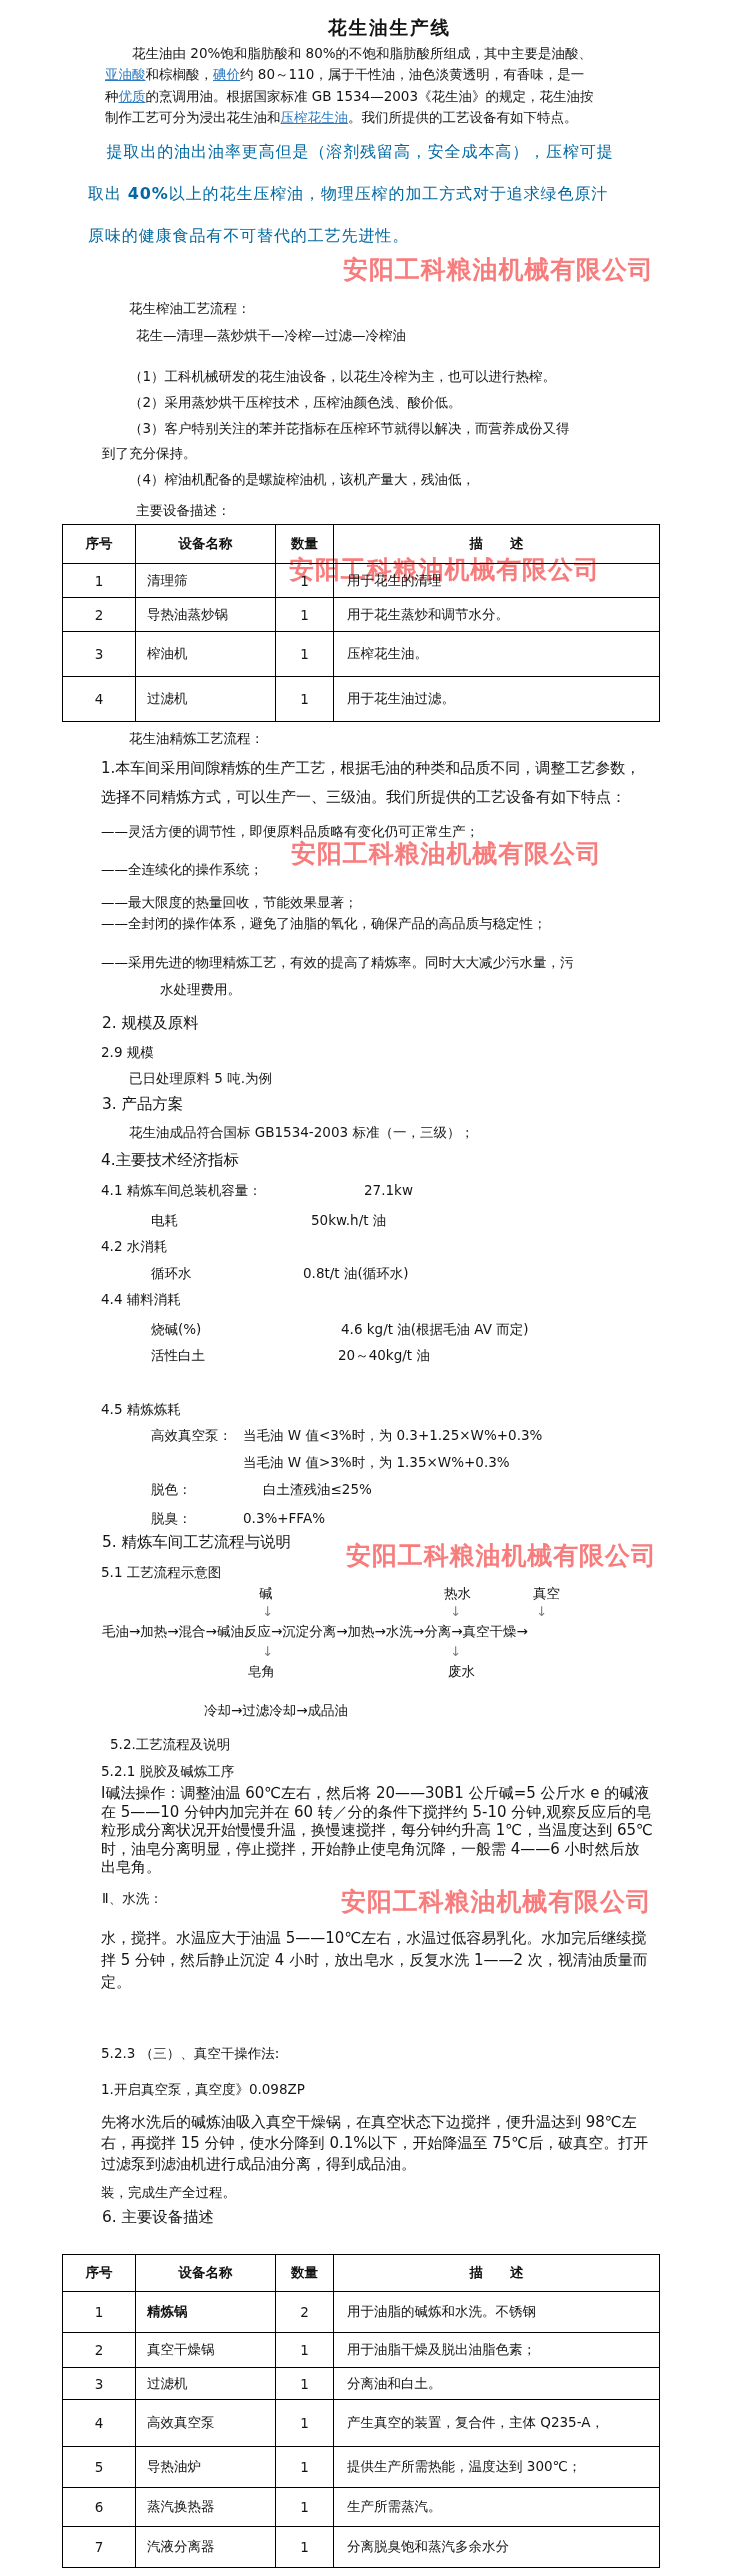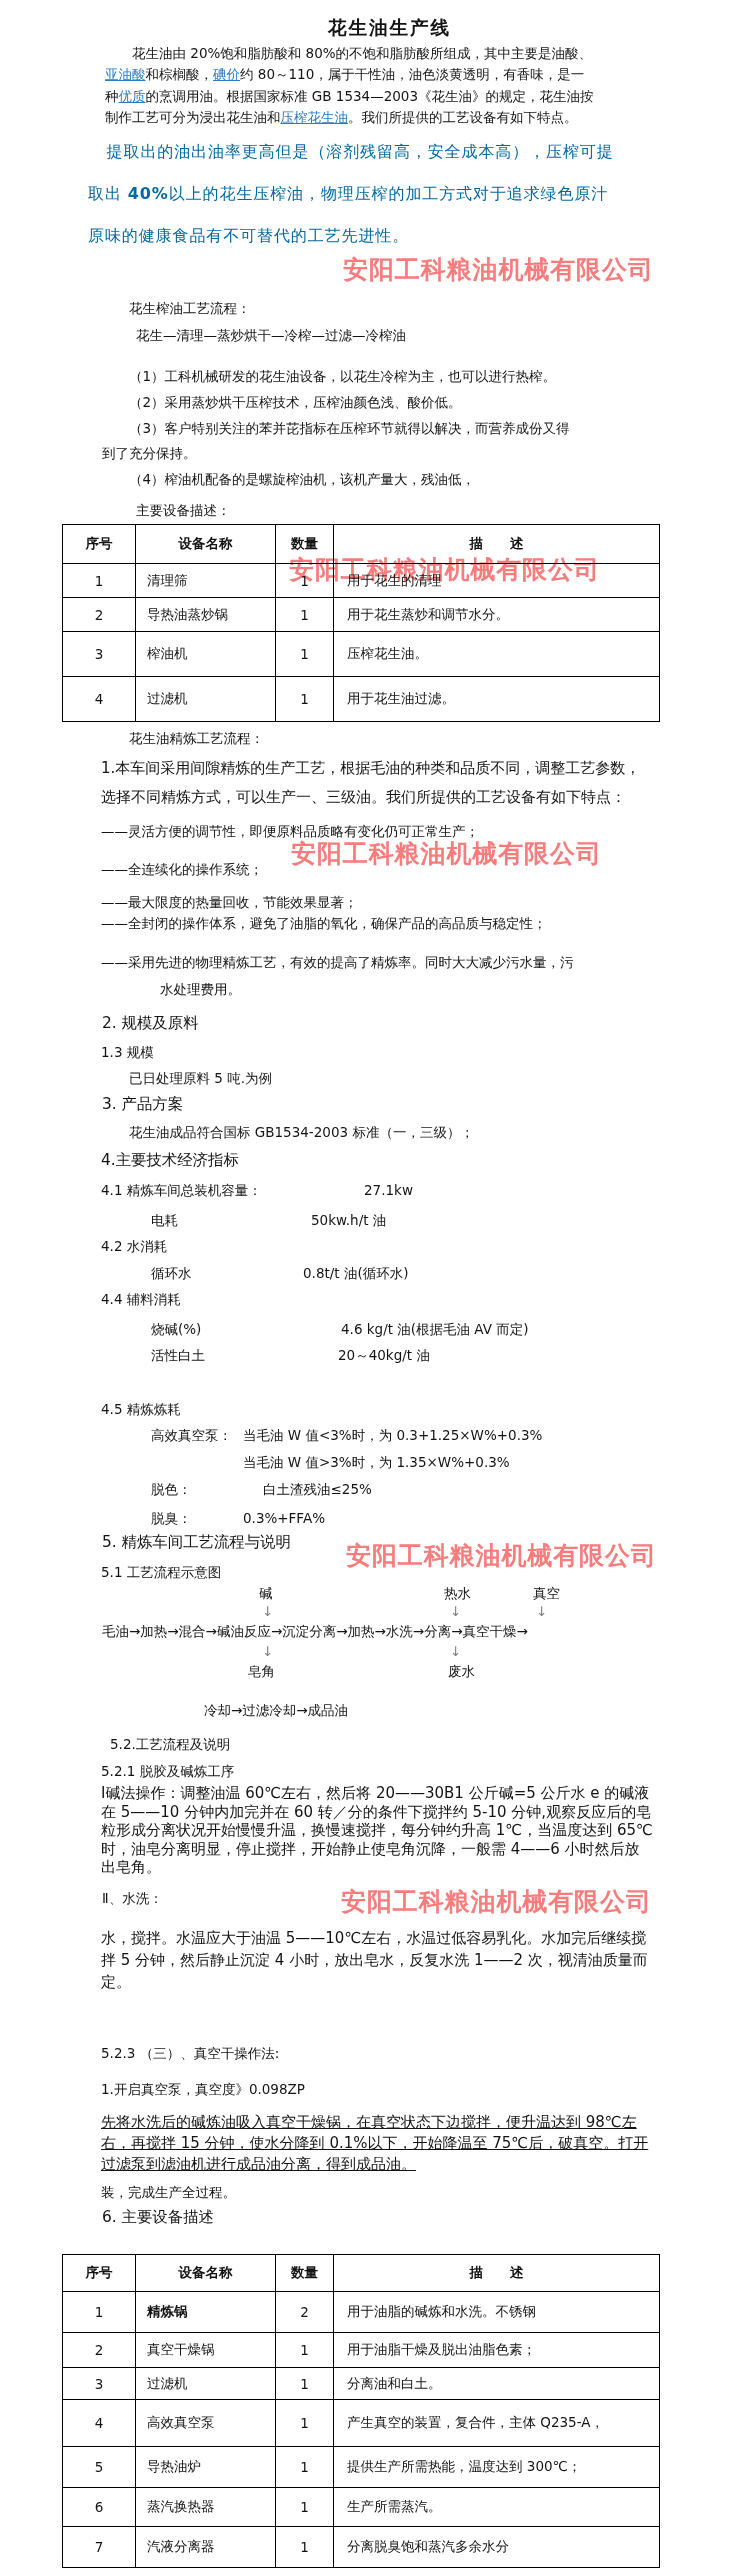--- a/index.html
+++ b/index.html
@@ -16,21 +16,21 @@
   .rich .rl{white-space:nowrap;}
   .intro{line-height:21.4px;font-size:13.5px;}
   .intro .rl:first-child{text-indent:27px;}
   .extract{left:88px;line-height:42px;font-size:16px;letter-spacing:0.9px;color:#0369a1;}
   .extract .rl:first-child{text-indent:18.6px;}
   .lnk{color:#2b7bc3;text-decoration:underline;}
   .plist{position:absolute;}
   .plist .rl{white-space:nowrap;}
   .lh20 .rl{line-height:18.6px;}
   .lh23 .rl{line-height:22px;}
-  .lh22 .rl{line-height:21px;text-decoration:underline;}
+  .lh22 .rl{line-height:21px;}
   .lh31 .rl{line-height:29px;}
   .tbl{position:absolute;left:62px;border-collapse:collapse;table-layout:fixed;
        width:596px;z-index:1;font-size:13.5px;background:transparent;}
   .tbl th,.tbl td{border:0.9px solid #000;padding:0 11px;overflow:hidden;}
   .tbl th{font-weight:bold;text-align:center;}
   .tbl td:nth-child(1),.tbl td:nth-child(3){text-align:center;}
   .tbl td:nth-child(4){padding-left:13px;}
   .t2 tbody tr:first-child td:nth-child(2){font-weight:bold;}
   .arr{color:#7f7f7f;}
   .val{position:absolute;top:0;white-space:nowrap;}
@@ -118,21 +118,21 @@
       <div class="rl">选择不同精炼方式，可以生产一、三级油。我们所提供的工艺设备有如下特点：</div>
     </div>
   <div class="ln" style="top:823px;left:101px">——灵活方便的调节性，即便原料品质略有变化仍可正常生产；</div>
   <div class="ln" style="top:861px;left:101px">——全连续化的操作系统；</div>
   <div class="ln" style="top:894px;left:101px">——最大限度的热量回收，节能效果显著；</div>
   <div class="ln" style="top:915px;left:101px">——全封闭的操作体系，避免了油脂的氧化，确保产品的高品质与稳定性；</div>
   <div class="ln" style="top:954px;left:101px">——采用先进的物理精炼工艺，有效的提高了精炼率。同时大大减少污水量，污</div>
   <div class="ln" style="top:981px;left:160px">水处理费用。</div>
 
   <div class="ln bold h16" style="top:1015px;left:102px">2. 规模及原料</div>
-  <div class="ln" style="top:1044px;left:101px">1.3 规模</div>
+  <div class="ln" style="top:1044px;left:101px">2.9 规模</div>
   <div class="ln" style="top:1070px;left:129px">已日处理原料 5 吨.为例</div>
 
   <div class="ln bold h16" style="top:1096px;left:102px">3. 产品方案</div>
   <div class="ln" style="top:1124px;left:129px">花生油成品符合国标 GB1534-2003 标准（一，三级）；</div>
 
   <div class="ln bold h16" style="top:1152px;left:101px">4.主要技术经济指标</div>
   <div class="ln" style="top:1182px;left:101px"><span>4.1 精炼车间总装机容量：</span><span class="val" style="left:263px">27.1kw</span></div>
   <div class="ln" style="top:1212px;left:151px"><span>电耗</span><span class="val" style="left:160px">50kw.h/t 油</span></div>
   <div class="ln" style="top:1238px;left:101px"><span>4.2 水消耗</span></div>
   <div class="ln" style="top:1265px;left:151px"><span>循环水</span><span class="val" style="left:152px">0.8t/t 油(循环水)</span></div>

